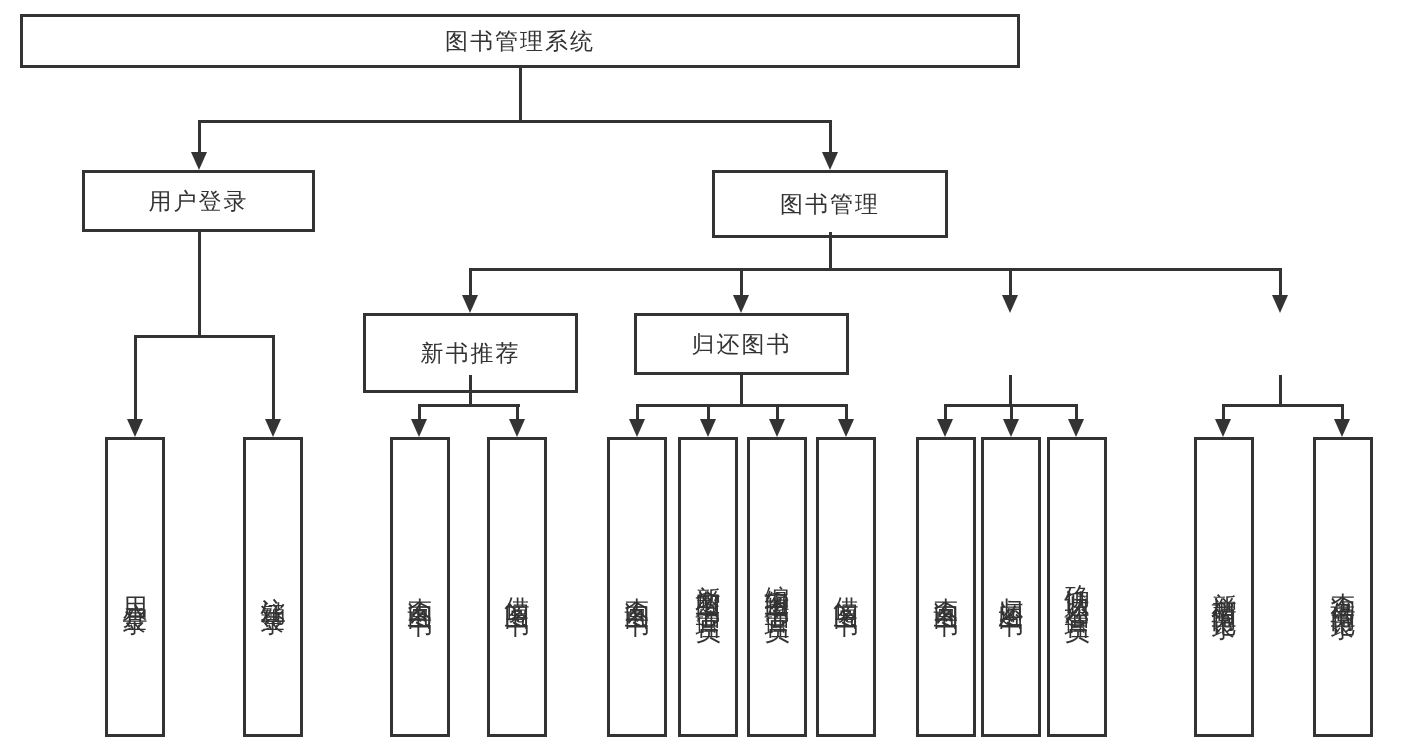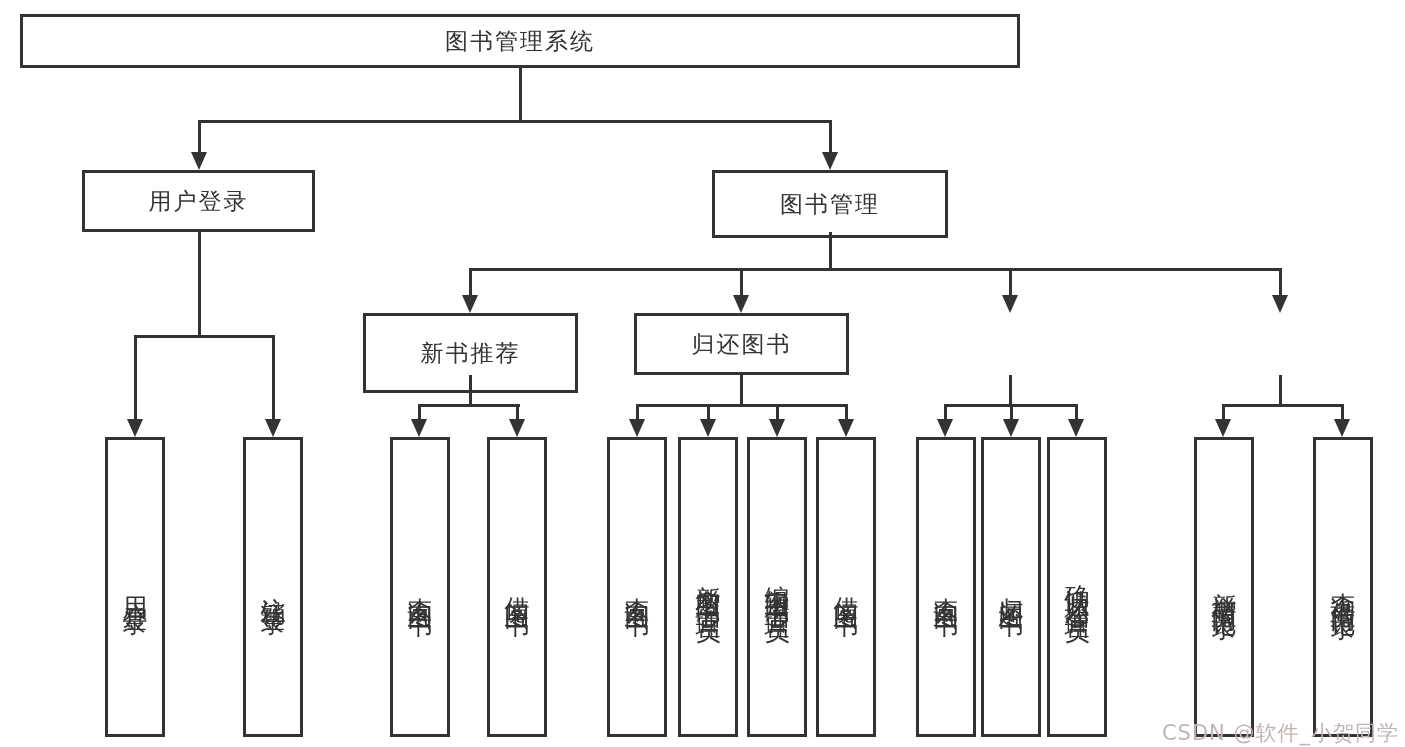--- a/index.html
+++ b/index.html
@@ -176,15 +176,14 @@
   <div class="vline" style="left:1075px;top:404px;height:17px;"></div>
   <div class="arrow" style="left:1068px;top:419px;"></div>
 
   <div class="vline" style="left:1279px;top:375px;height:31px;"></div>
   <div class="hline" style="left:1222px;top:404px;width:121px;"></div>
   <div class="vline" style="left:1222px;top:404px;height:17px;"></div>
   <div class="arrow" style="left:1215px;top:419px;"></div>
   <div class="vline" style="left:1341px;top:404px;height:17px;"></div>
   <div class="arrow" style="left:1334px;top:419px;"></div>
 
-  <div class="watermark">CSDN @软件_小贺同学</div>
 
 </div>
 
 </body></html>

